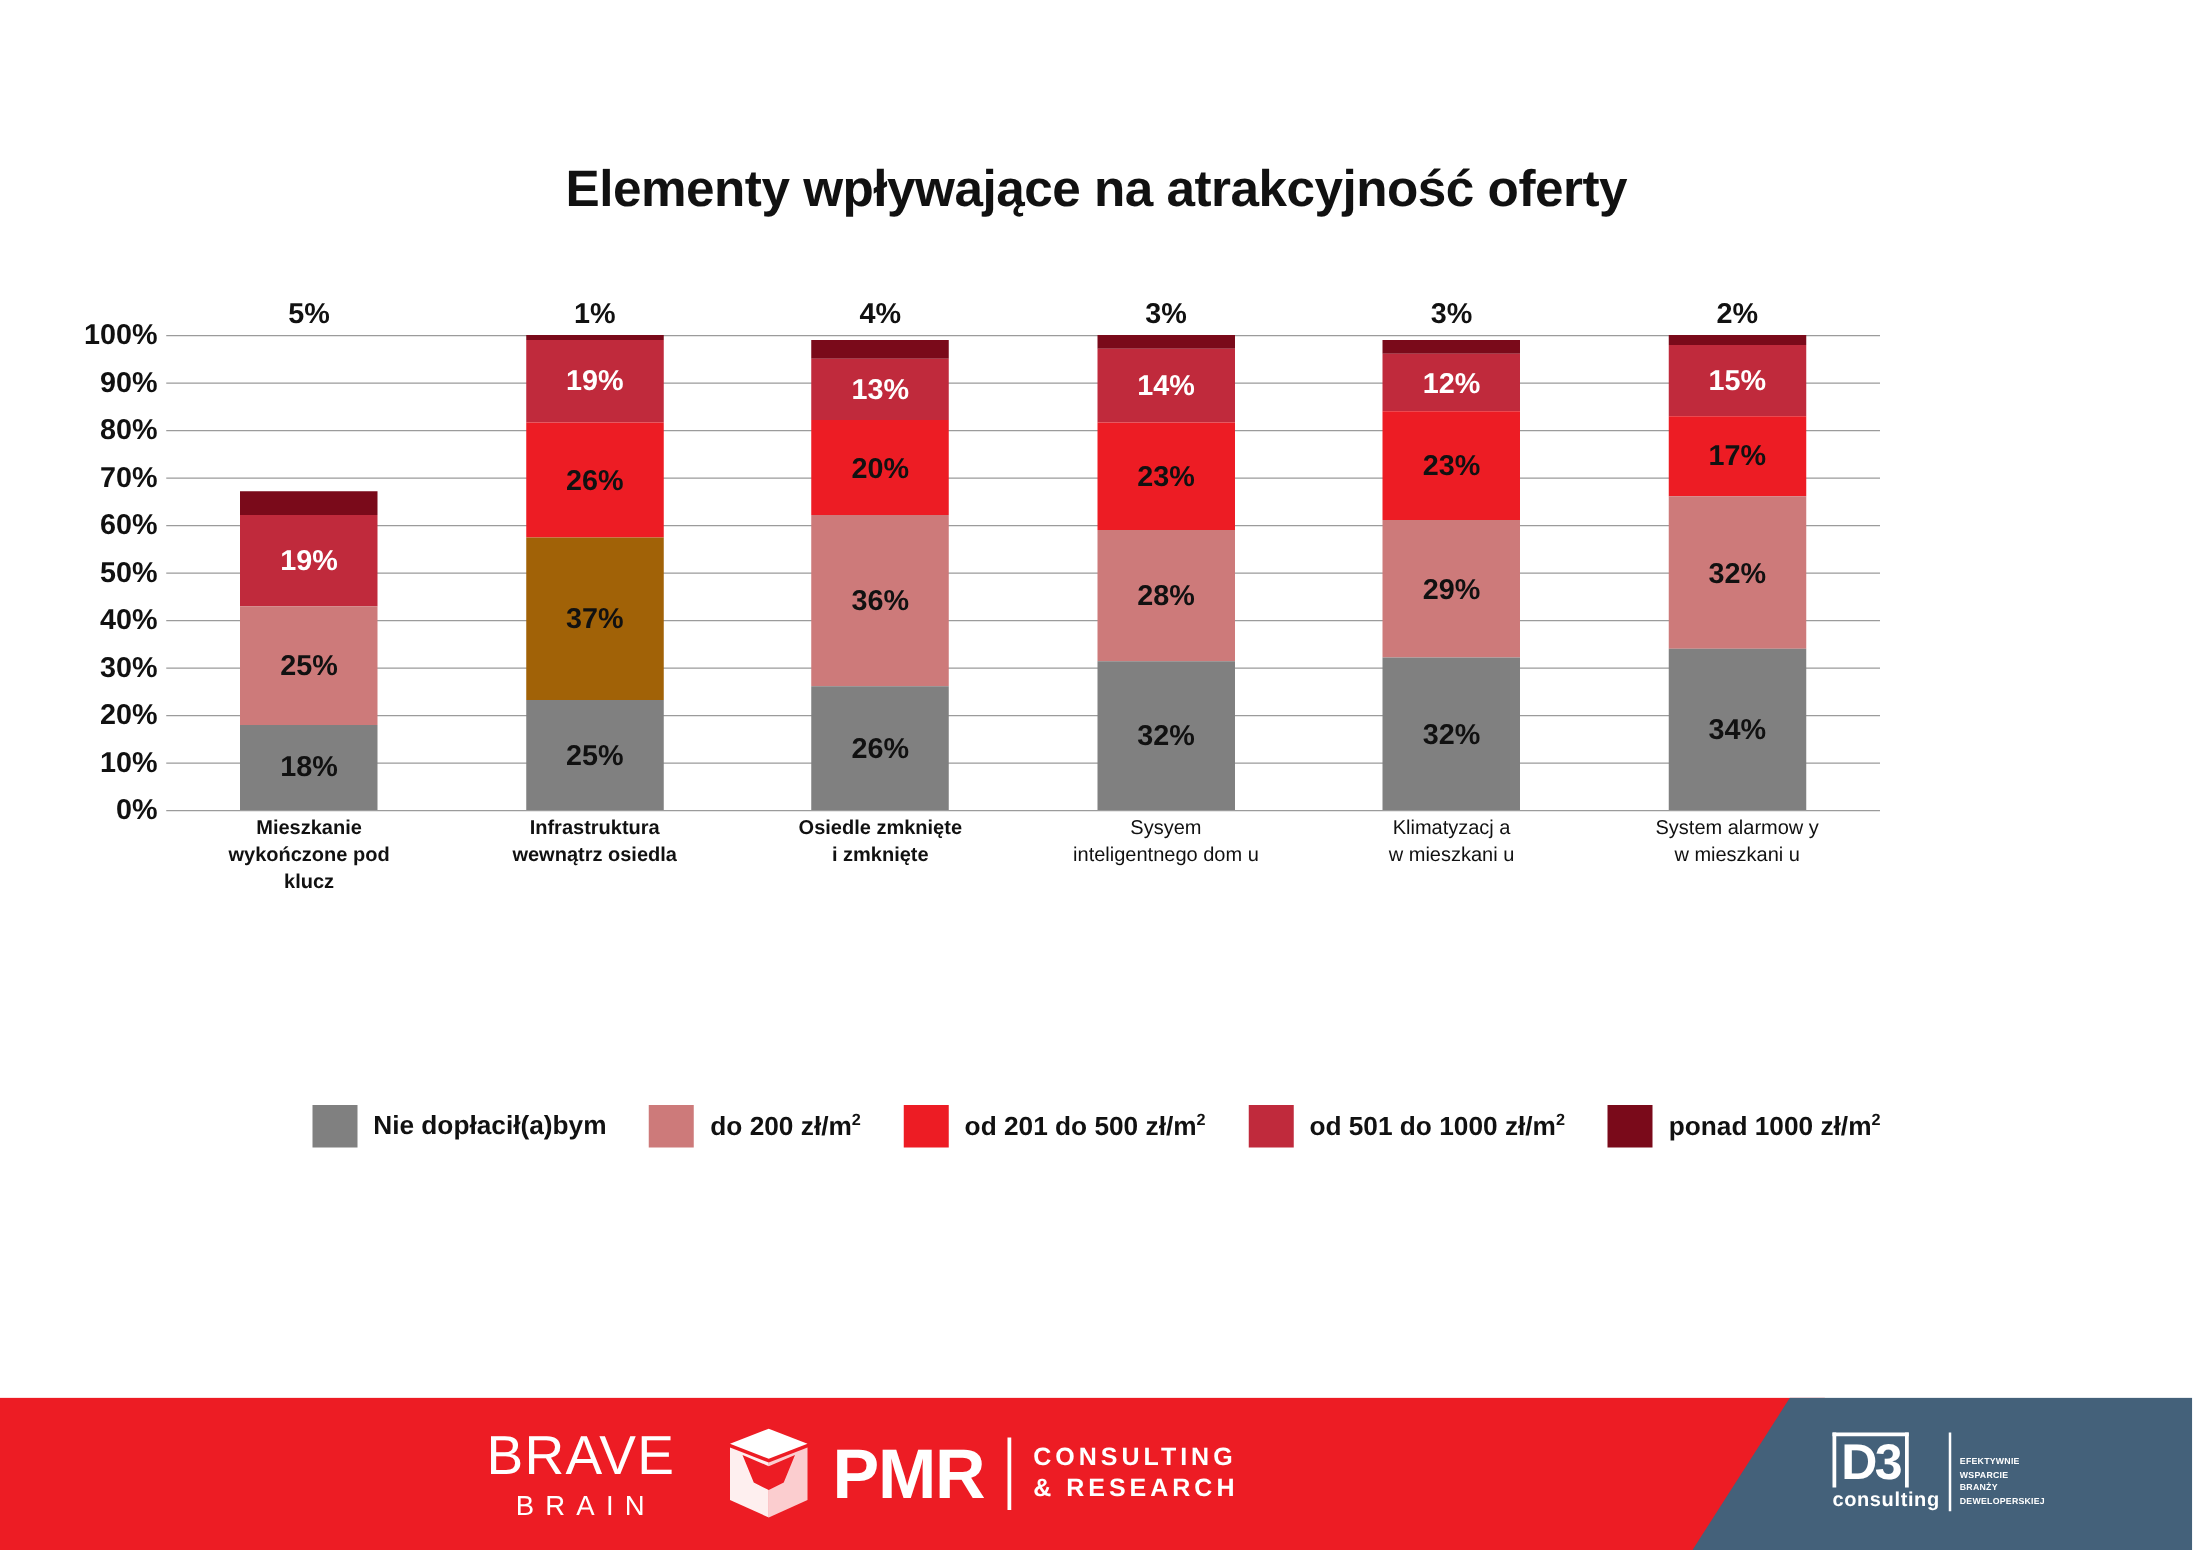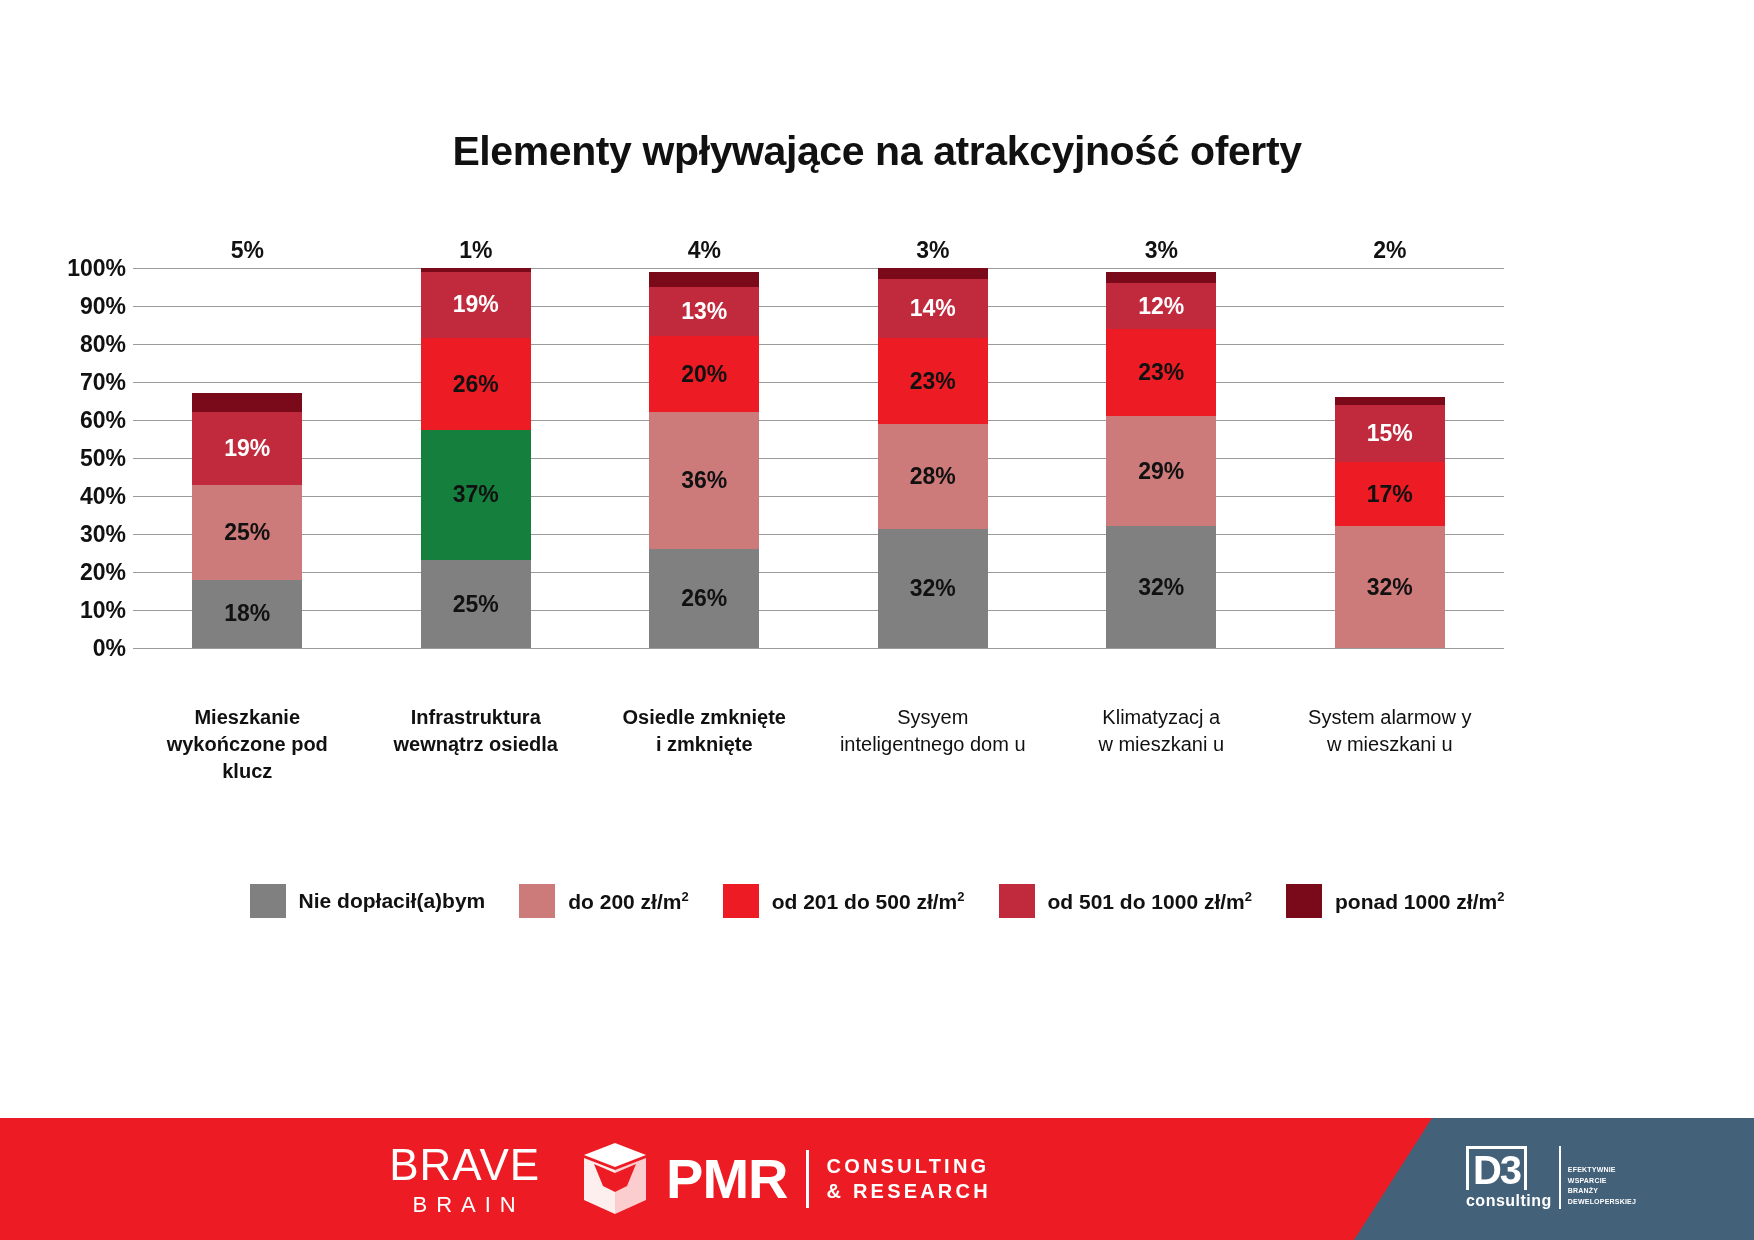--- a/index.html
+++ b/index.html
@@ -69,24 +69,24 @@
   .top-value {
     position: absolute;
     bottom: 384px; left: 0; width: 110px;
     text-align: center;
     font-size: 23px; font-weight: bold; color: #111;
   }
 
   
   .cat-label {
     position: absolute;
-    top: 704px;
+    top: 652px;
     width: 230px;
     text-align: center;
-    font-size: 20px;
+    font-size: 16px;
     line-height: 1.35;
     color: #111;
   }
   .cat-label.bold { font-weight: bold; }
   .cat-label.reg  { font-weight: normal; }
 
   
   #legend {
     position: absolute;
     top: 884px; left: 0; width: 1754px;
@@ -213,21 +213,21 @@
           <div class="seg" style="height: 68.4px; background: rgb(128, 128, 128); color: rgb(17, 17, 17);">18%</div>
           <div class="seg" style="height: 95px; background: rgb(205, 122, 122); color: rgb(17, 17, 17);">25%</div>
           <div class="seg" style="height: 72.2px; background: rgb(192, 42, 60); color: rgb(255, 255, 255);">19%</div>
           <div class="seg" style="height: 19px; background: rgb(122, 10, 26); color: rgb(255, 255, 255);"></div>
         </div>
         <div class="top-value">5%</div>
       </div>
       <div class="bar-col" style="left: 287.75px;">
         <div class="bar-stack">
           <div class="seg" style="height: 95px; background: rgb(128, 128, 128); color: rgb(17, 17, 17);">25%</div>
-          <div class="seg" style="height: 140.6px; background: #15803d; color: rgb(17, 17, 17);">37%</div>
+          <div class="seg" style="height: 140.6px; background: #a16207; color: rgb(17, 17, 17);">37%</div>
           <div class="seg" style="height: 98.8px; background: rgb(237, 28, 36); color: rgb(17, 17, 17);">26%</div>
           <div class="seg" style="height: 72.2px; background: rgb(192, 42, 60); color: rgb(255, 255, 255);">19%</div>
           <div class="seg" style="height: 3.8px; background: rgb(122, 10, 26); color: rgb(255, 255, 255);"></div>
         </div>
         <div class="top-value">1%</div>
       </div>
       <div class="bar-col" style="left: 516.25px;">
         <div class="bar-stack">
           <div class="seg" style="height: 98.8px; background: rgb(128, 128, 128); color: rgb(17, 17, 17);">26%</div>
           <div class="seg" style="height: 136.8px; background: rgb(205, 122, 122); color: rgb(17, 17, 17);">36%</div>
@@ -252,20 +252,21 @@
           <div class="seg" style="height: 121.6px; background: rgb(128, 128, 128); color: rgb(17, 17, 17);">32%</div>
           <div class="seg" style="height: 110.2px; background: rgb(205, 122, 122); color: rgb(17, 17, 17);">29%</div>
           <div class="seg" style="height: 87.4px; background: rgb(237, 28, 36); color: rgb(17, 17, 17);">23%</div>
           <div class="seg" style="height: 45.6px; background: rgb(192, 42, 60); color: rgb(255, 255, 255);">12%</div>
           <div class="seg" style="height: 11.4px; background: rgb(122, 10, 26); color: rgb(255, 255, 255);"></div>
         </div>
         <div class="top-value">3%</div>
       </div>
       <div class="bar-col" style="left: 1201.75px;">
         <div class="bar-stack">
+          <div class="seg" style="height: 129.2px; background: rgb(128, 128, 128); color: rgb(17, 17, 17);">34%</div>
           <div class="seg" style="height: 121.6px; background: rgb(205, 122, 122); color: rgb(17, 17, 17);">32%</div>
           <div class="seg" style="height: 64.6px; background: rgb(237, 28, 36); color: rgb(17, 17, 17);">17%</div>
           <div class="seg" style="height: 57px; background: rgb(192, 42, 60); color: rgb(255, 255, 255);">15%</div>
           <div class="seg" style="height: 7.6px; background: rgb(122, 10, 26); color: rgb(255, 255, 255);"></div>
         </div>
         <div class="top-value">2%</div>
       </div>
     </div>
 
   <div id="cat-labels">

